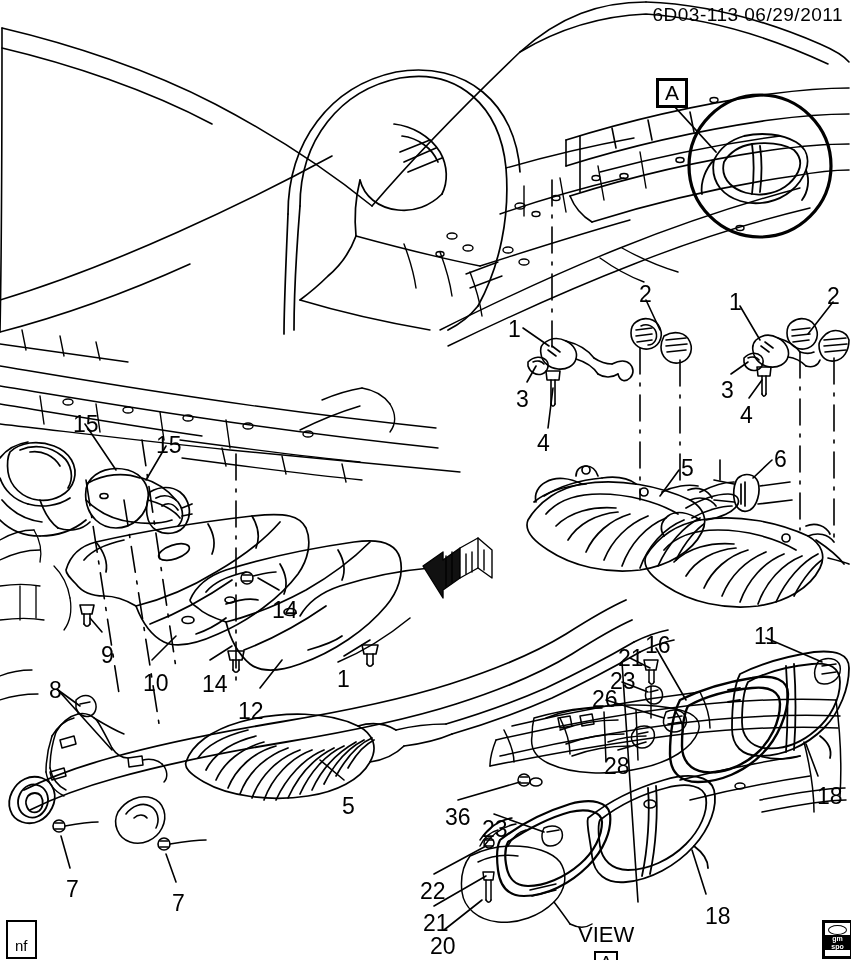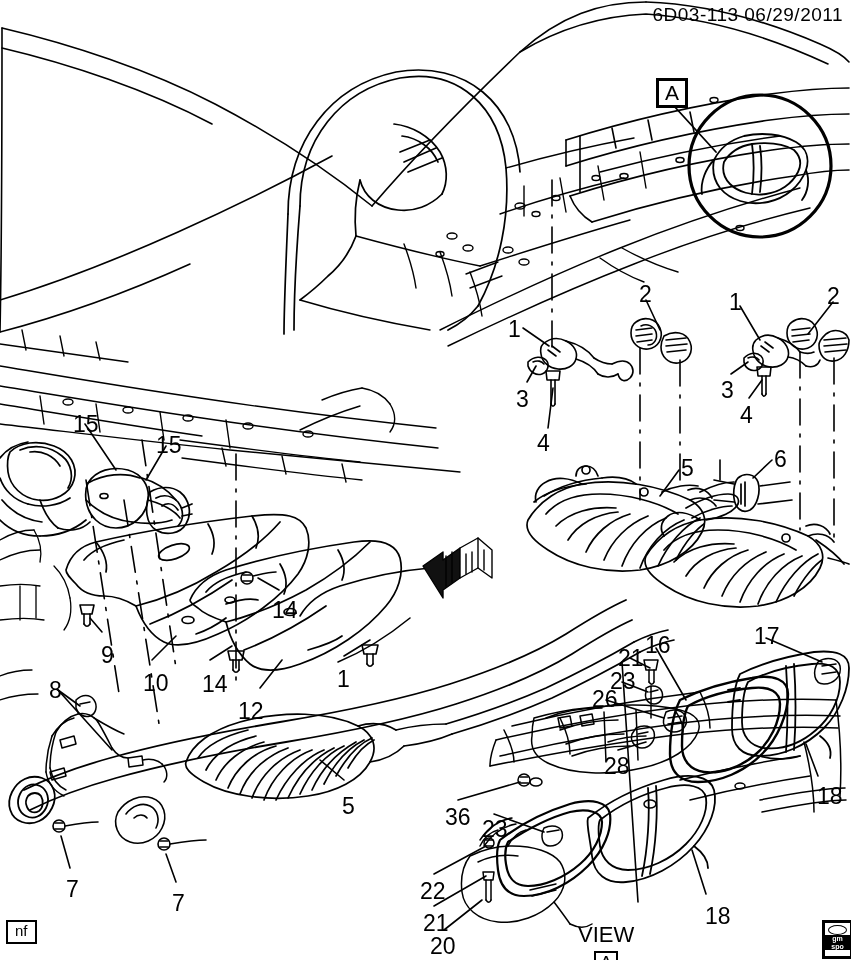--- a/index.html
+++ b/index.html
@@ -6,21 +6,21 @@
   body{width:851px;height:960px;position:relative;overflow:hidden;
        font-family:"Liberation Sans",sans-serif;color:#000;}
   #sheet{position:absolute;inset:0;width:851px;height:960px;}
   .hdr{position:absolute;right:8px;top:4px;font-size:19px;letter-spacing:.5px;
        font-family:"Liberation Sans",sans-serif;white-space:nowrap;}
   .callout{position:absolute;font-size:23px;font-family:"Liberation Sans",sans-serif;
            line-height:1;white-space:nowrap;}
   .boxlbl{position:absolute;border:3px solid #000;padding:1px 6px 2px 6px;
           font-size:21px;line-height:1;background:#fff;box-shadow:0 0 0 1px #fff inset;}
   .nfbox{position:absolute;left:6px;top:920px;border:2px solid #000;
-         padding:1px 7px 2px 7px;font-size:15px;line-height:1.1;background:#fff;}
+         padding:16px 7px 2px 7px;font-size:15px;line-height:1.1;background:#fff;}
   .viewlbl{position:absolute;left:578px;top:922px;font-size:22px;white-space:nowrap;
            display:flex;align-items:center;gap:3px;flex-direction:column;}
   .viewlbl .vb{border:2px solid #000;padding:0 4px 1px 4px;font-size:19px;line-height:1.1;}
   .gmbox{position:absolute;left:822px;top:920px;width:25px;height:33px;border:3px solid #000;
          background:#fff;display:flex;flex-direction:column;align-items:center;
          justify-content:flex-start;overflow:hidden;}
   .gmbox .oval{width:17px;height:8px;border-radius:50%;background:#fff;border:1px solid #000;margin-top:2px;}
   .gmbox .gm{font-size:7px;font-weight:bold;background:#000;color:#fff;
              line-height:7.5px;width:100%;text-align:center;letter-spacing:0;}
   .gmbox .spo{font-size:7px;font-weight:bold;background:#000;color:#fff;
@@ -644,21 +644,21 @@
   <div class="callout" style="left:49px;top:679px">8</div>
   <div class="callout" style="left:101px;top:644px">9</div>
   <div class="callout" style="left:143px;top:672px">10</div>
   <div class="callout" style="left:202px;top:673px">14</div>
   <div class="callout" style="left:238px;top:700px">12</div>
   <div class="callout" style="left:337px;top:668px">1</div>
   <div class="callout" style="left:272px;top:599px">14</div>
   <div class="callout" style="left:73px;top:413px">15</div>
   <div class="callout" style="left:156px;top:434px">15</div>
   <div class="callout" style="left:645px;top:634px">16</div>
-  <div class="callout" style="left:754px;top:625px">17</div>
+  <div class="callout" style="left:754px;top:625px">11</div>
   <div class="callout" style="left:817px;top:785px">18</div>
   <div class="callout" style="left:705px;top:905px">18</div>
   <div class="callout" style="left:430px;top:935px">20</div>
   <div class="callout" style="left:618px;top:647px">21</div>
   <div class="callout" style="left:423px;top:912px">21</div>
   <div class="callout" style="left:420px;top:880px">22</div>
   <div class="callout" style="left:610px;top:670px">23</div>
   <div class="callout" style="left:482px;top:818px">23</div>
   <div class="callout" style="left:445px;top:806px">36</div>
   <div class="callout" style="left:604px;top:755px">28</div>

